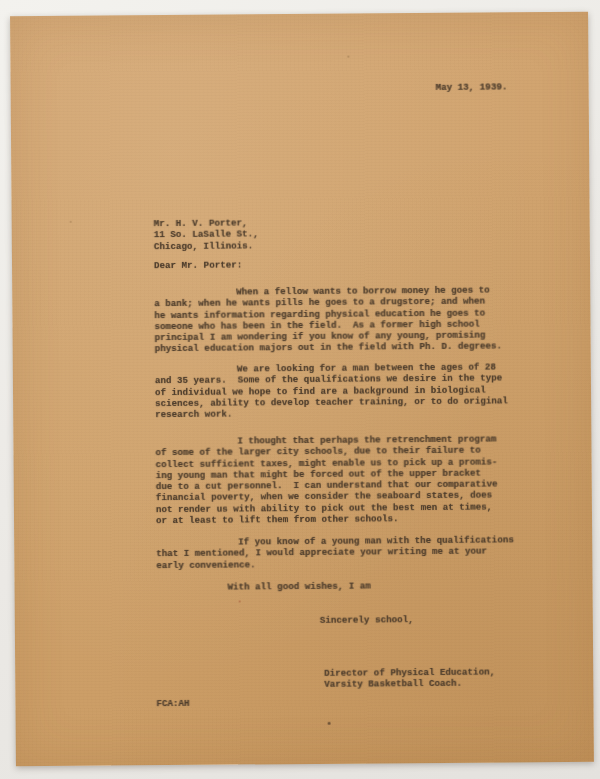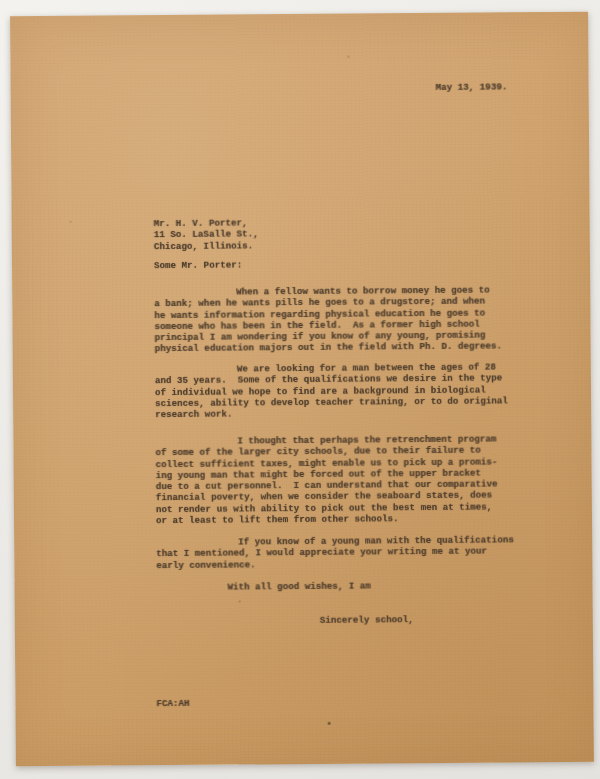--- a/index.html
+++ b/index.html
@@ -72,34 +72,35 @@
 <body>
 
 <div class="scan">
   <div class="paper">
     <div class="ink">
 
       <div class="typed date">May 13, 1939.</div>
 
       <div class="typed recipient"><div class="line">Mr. H. V. Porter,</div><div class="line">11 So. LaSalle St.,</div><div class="line">Chicago, Illinois.</div></div>
 
-      <div class="typed salutation">Some Mr. Porter:</div>
+      <div class="typed salutation">Dear Mr. Porter:</div>
 
       <div class="typed paragraph p1"><div class="line">When a fellow wants to borrow money he goes to</div><div class="line">a bank; when he wants pills he goes to a drugstore; and when</div><div class="line">he wants information regarding physical education he goes to</div><div class="line">someone who has been in the field.  As a former high school</div><div class="line">principal I am wondering if you know of any young, promising</div><div class="line">physical education majors out in the field with Ph. D. degrees.</div></div>
 
       <div class="typed paragraph p2"><div class="line">We are looking for a man between the ages of 28</div><div class="line">and 35 years.  Some of the qualifications we desire in the type</div><div class="line">of individual we hope to find are a background in biological</div><div class="line">sciences, ability to develop teacher training, or to do original</div><div class="line">research work.</div></div>
 
       <div class="typed paragraph p3"><div class="line">I thought that perhaps the retrenchment program</div><div class="line">of some of the larger city schools, due to their failure to</div><div class="line">collect sufficient taxes, might enable us to pick up a promis-</div><div class="line">ing young man that might be forced out of the upper bracket</div><div class="line">due to a cut personnel.  I can understand that our comparative</div><div class="line">financial poverty, when we consider the seaboard states, does</div><div class="line">not render us with ability to pick out the best men at times,</div><div class="line">or at least to lift them from other schools.</div></div>
 
       <div class="typed paragraph p4"><div class="line">If you know of a young man with the qualifications</div><div class="line">that I mentioned, I would appreciate your writing me at your</div><div class="line">early convenience.</div></div>
 
       <div class="typed closing">With all good wishes, I am</div>
 
       <div class="typed valediction">Sincerely school,</div>
 
+      <div class="typed signature"><div class="line">Director of Physical Education,</div><div class="line">Varsity Basketball Coach.</div></div>
 
       <div class="typed initials">FCA:AH</div>
 
       <div class="speck speck-1"></div>
       <div class="speck speck-2"></div>
       <div class="speck speck-3"></div>
       <div class="speck speck-4"></div>
 
     </div>
   </div>

